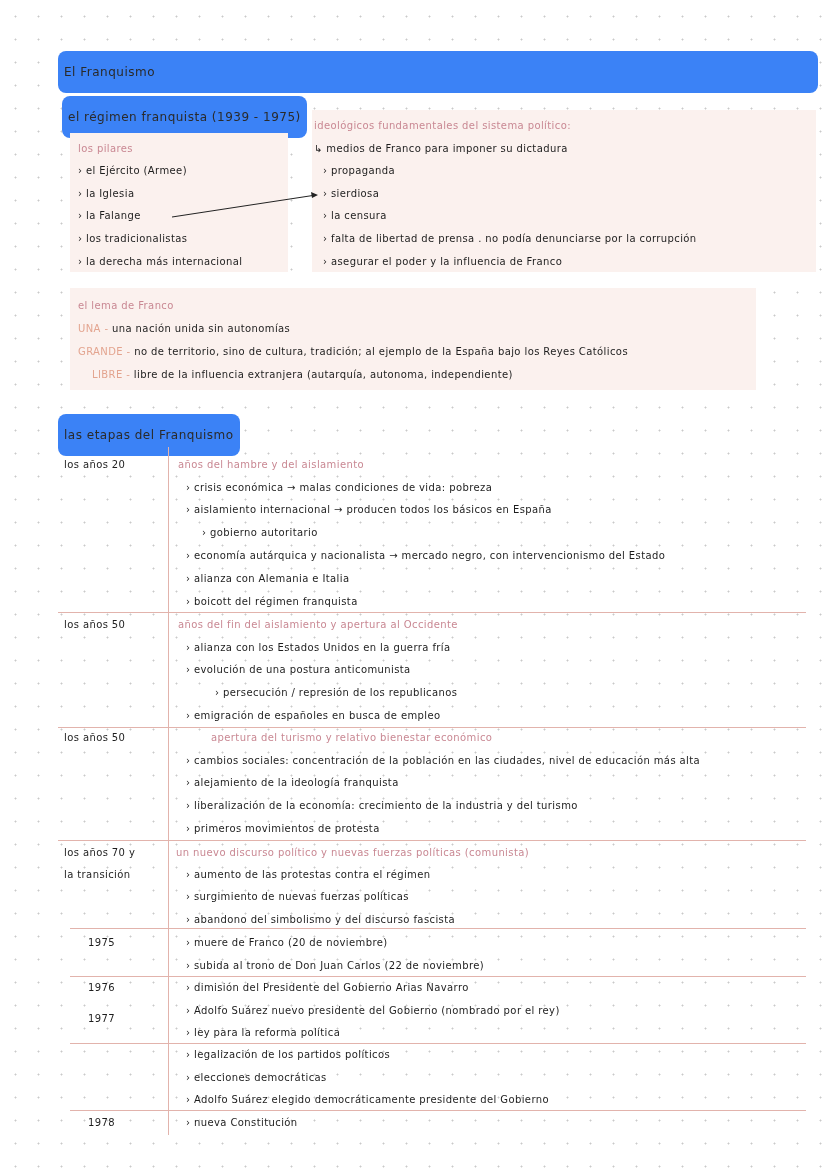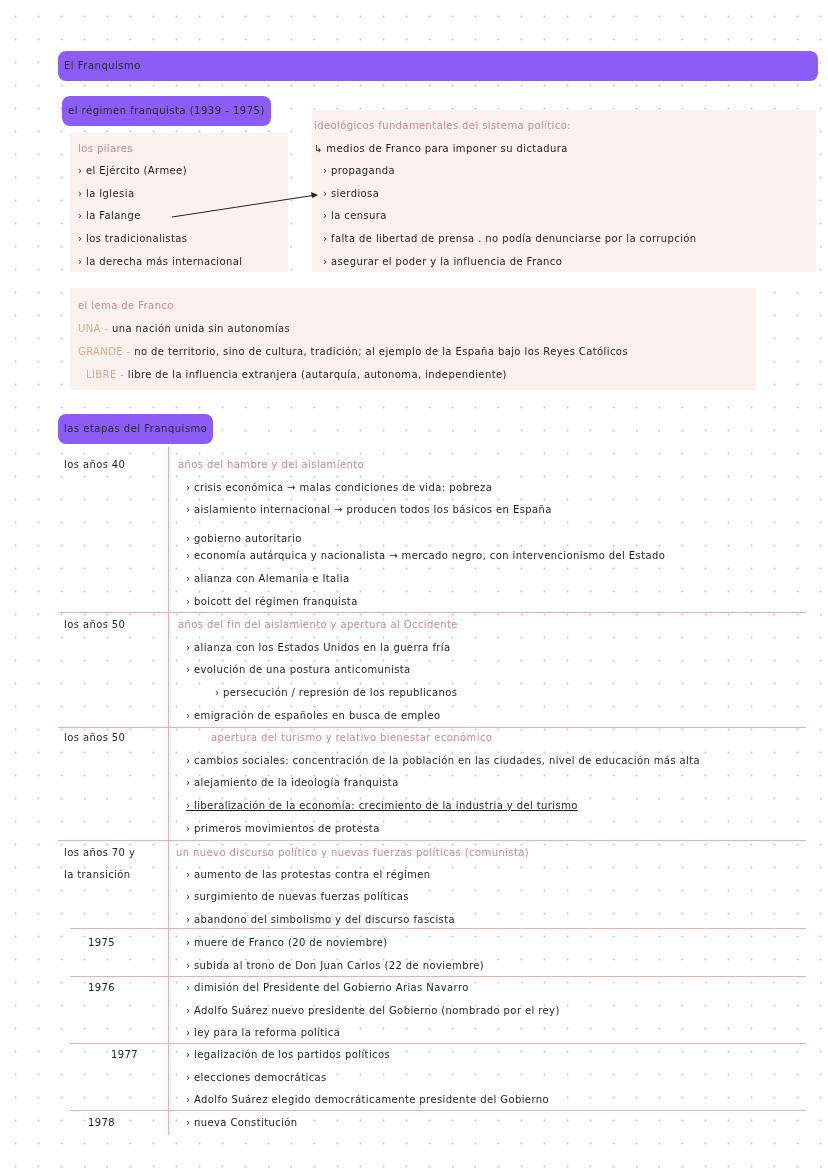--- a/index.html
+++ b/index.html
@@ -6,22 +6,22 @@
   body {
     width: 828px; height: 1169px; position: relative; overflow: hidden;
     background-color: #ffffff;
     background-image: radial-gradient(circle, #c9c9c9 0.8px, transparent 1.2px);
     background-size: 23px 23px;
     background-position: 4px 5px;
     font-family: "DejaVu Sans", sans-serif;
     color: #1d1d1d;
   }
   .hl-bar {
-    position: absolute; background: #8b5cf6; border-radius: 8px;
-    font-size: 10px; line-height: 14px; padding: 8px 6px; color: #2a2a2a;
+    position: absolute; background: #3b82f6; border-radius: 8px;
+    font-size: 12px; line-height: 14px; padding: 14px 6px; color: #2a2a2a;
     letter-spacing: 0.5px;
   }
   .box {
     position: absolute; background: #fbf1ee; 
   }
   .line { position: absolute; font-size: 10px; line-height: 14px; white-space: nowrap; letter-spacing: 0.4px; }
   .pink { color: #c98893; }
   .peach { color: #e3a48f; }
   .bul::before { content: "› "; }
   .hr { position: absolute; height: 1px; background: #e2b3ac; }
@@ -60,74 +60,74 @@
 <div class="box" style="left:70px;top:288px;width:686px;height:102px;"></div>
 <div class="line pink" style="left:78px;top:299px;">el lema de Franco</div>
 <div class="line" style="left:78px;top:322px;">
   <span class="peach">UNA -</span>
   <span>una nación unida sin autonomías</span>
 </div>
 <div class="line" style="left:78px;top:345px;">
   <span class="peach">GRANDE -</span>
   <span>no de territorio, sino de cultura, tradición; al ejemplo de la España bajo los Reyes Católicos</span>
 </div>
-<div class="line" style="left:86px;top:368px;">
+<div class="line" style="left:92px;top:368px;">
   <span class="peach">LIBRE -</span>
   <span>libre de la influencia extranjera (autarquía, autonoma, independiente)</span>
 </div>
 
 <div class="hl-bar" style="left:58px;top:414px;">las etapas del Franquismo</div>
 
 <div class="vr" style="left:168px;top:447px;height:688px;"></div>
 <div class="hr" style="left:58px;top:612px;width:748px;"></div>
 <div class="hr" style="left:58px;top:727px;width:748px;"></div>
 <div class="hr" style="left:58px;top:840px;width:748px;"></div>
 <div class="hr" style="left:70px;top:928px;width:736px;"></div>
 <div class="hr" style="left:70px;top:976px;width:736px;"></div>
 <div class="hr" style="left:70px;top:1043px;width:736px;"></div>
 <div class="hr" style="left:70px;top:1110px;width:736px;"></div>
 
-<div class="line" style="left:64px;top:458px;">los años 40</div>
+<div class="line" style="left:64px;top:458px;">los años 20</div>
 <div class="line pink" style="left:178px;top:458px;">años del hambre y del aislamiento</div>
 <div class="line bul" style="left:186px;top:481px;">crisis económica → malas condiciones de vida: pobreza</div>
 <div class="line bul" style="left:186px;top:503px;">aislamiento internacional → producen todos los básicos en España</div>
-<div class="line bul" style="left:186px;top:526px;margin-top:6px;">gobierno autoritario</div>
+<div class="line bul" style="left:202px;top:526px;">gobierno autoritario</div>
 <div class="line bul" style="left:186px;top:549px;">economía autárquica y nacionalista → mercado negro, con intervencionismo del Estado</div>
 <div class="line bul" style="left:186px;top:572px;">alianza con Alemania e Italia</div>
 <div class="line bul" style="left:186px;top:595px;">boicott del régimen franquista</div>
 
 <div class="line" style="left:64px;top:618px;">los años 50</div>
 <div class="line pink" style="left:178px;top:618px;">años del fin del aislamiento y apertura al Occidente</div>
 <div class="line bul" style="left:186px;top:641px;">alianza con los Estados Unidos en la guerra fría</div>
 <div class="line bul" style="left:186px;top:663px;">evolución de una postura anticomunista</div>
 <div class="line bul" style="left:186px;top:686px;margin-left:29px;">persecución / represión de los republicanos</div>
 <div class="line bul" style="left:186px;top:709px;">emigración de españoles en busca de empleo</div>
 
 <div class="line" style="left:64px;top:731px;">los años 50</div>
 <div class="line pink" style="left:178px;top:731px;margin-left:33px;">apertura del turismo y relativo bienestar económico</div>
 <div class="line bul" style="left:186px;top:754px;">cambios sociales: concentración de la población en las ciudades, nivel de educación más alta</div>
 <div class="line bul" style="left:186px;top:776px;">alejamiento de la ideología franquista</div>
-<div class="line bul" style="left:186px;top:799px;text-decoration:underline;">liberalización de la economía: crecimiento de la industria y del turismo</div>
+<div class="line bul" style="left:186px;top:799px;">liberalización de la economía: crecimiento de la industria y del turismo</div>
 <div class="line bul" style="left:186px;top:822px;">primeros movimientos de protesta</div>
 
 <div class="line" style="left:64px;top:846px;">los años 70 y</div>
 <div class="line" style="left:64px;top:868px;">la transición</div>
 <div class="line pink" style="left:176px;top:846px;">un nuevo discurso político y nuevas fuerzas políticas (comunista)</div>
 <div class="line bul" style="left:186px;top:868px;">aumento de las protestas contra el régimen</div>
 <div class="line bul" style="left:186px;top:890px;">surgimiento de nuevas fuerzas políticas</div>
 <div class="line bul" style="left:186px;top:913px;">abandono del simbolismo y del discurso fascista</div>
 
 <div class="line" style="left:88px;top:936px;">1975</div>
 <div class="line bul" style="left:186px;top:936px;">muere de Franco (20 de noviembre)</div>
 <div class="line bul" style="left:186px;top:959px;">subida al trono de Don Juan Carlos (22 de noviembre)</div>
 
 <div class="line" style="left:88px;top:981px;">1976</div>
 <div class="line bul" style="left:186px;top:981px;">dimisión del Presidente del Gobierno Arias Navarro</div>
 <div class="line bul" style="left:186px;top:1004px;">Adolfo Suárez nuevo presidente del Gobierno (nombrado por el rey)</div>
 <div class="line bul" style="left:186px;top:1026px;">ley para la reforma política</div>
 
-<div class="line" style="left:88px;top:1048px;margin-left:23px;">1977</div>
+<div class="line" style="left:88px;top:1012px;">1977</div>
 <div class="line bul" style="left:186px;top:1048px;">legalización de los partidos políticos</div>
 <div class="line bul" style="left:186px;top:1071px;">elecciones democráticas</div>
 <div class="line bul" style="left:186px;top:1093px;">Adolfo Suárez elegido democráticamente presidente del Gobierno</div>
 
 <div class="line" style="left:88px;top:1116px;">1978</div>
 <div class="line bul" style="left:186px;top:1116px;">nueva Constitución</div>
 
 </body></html>

